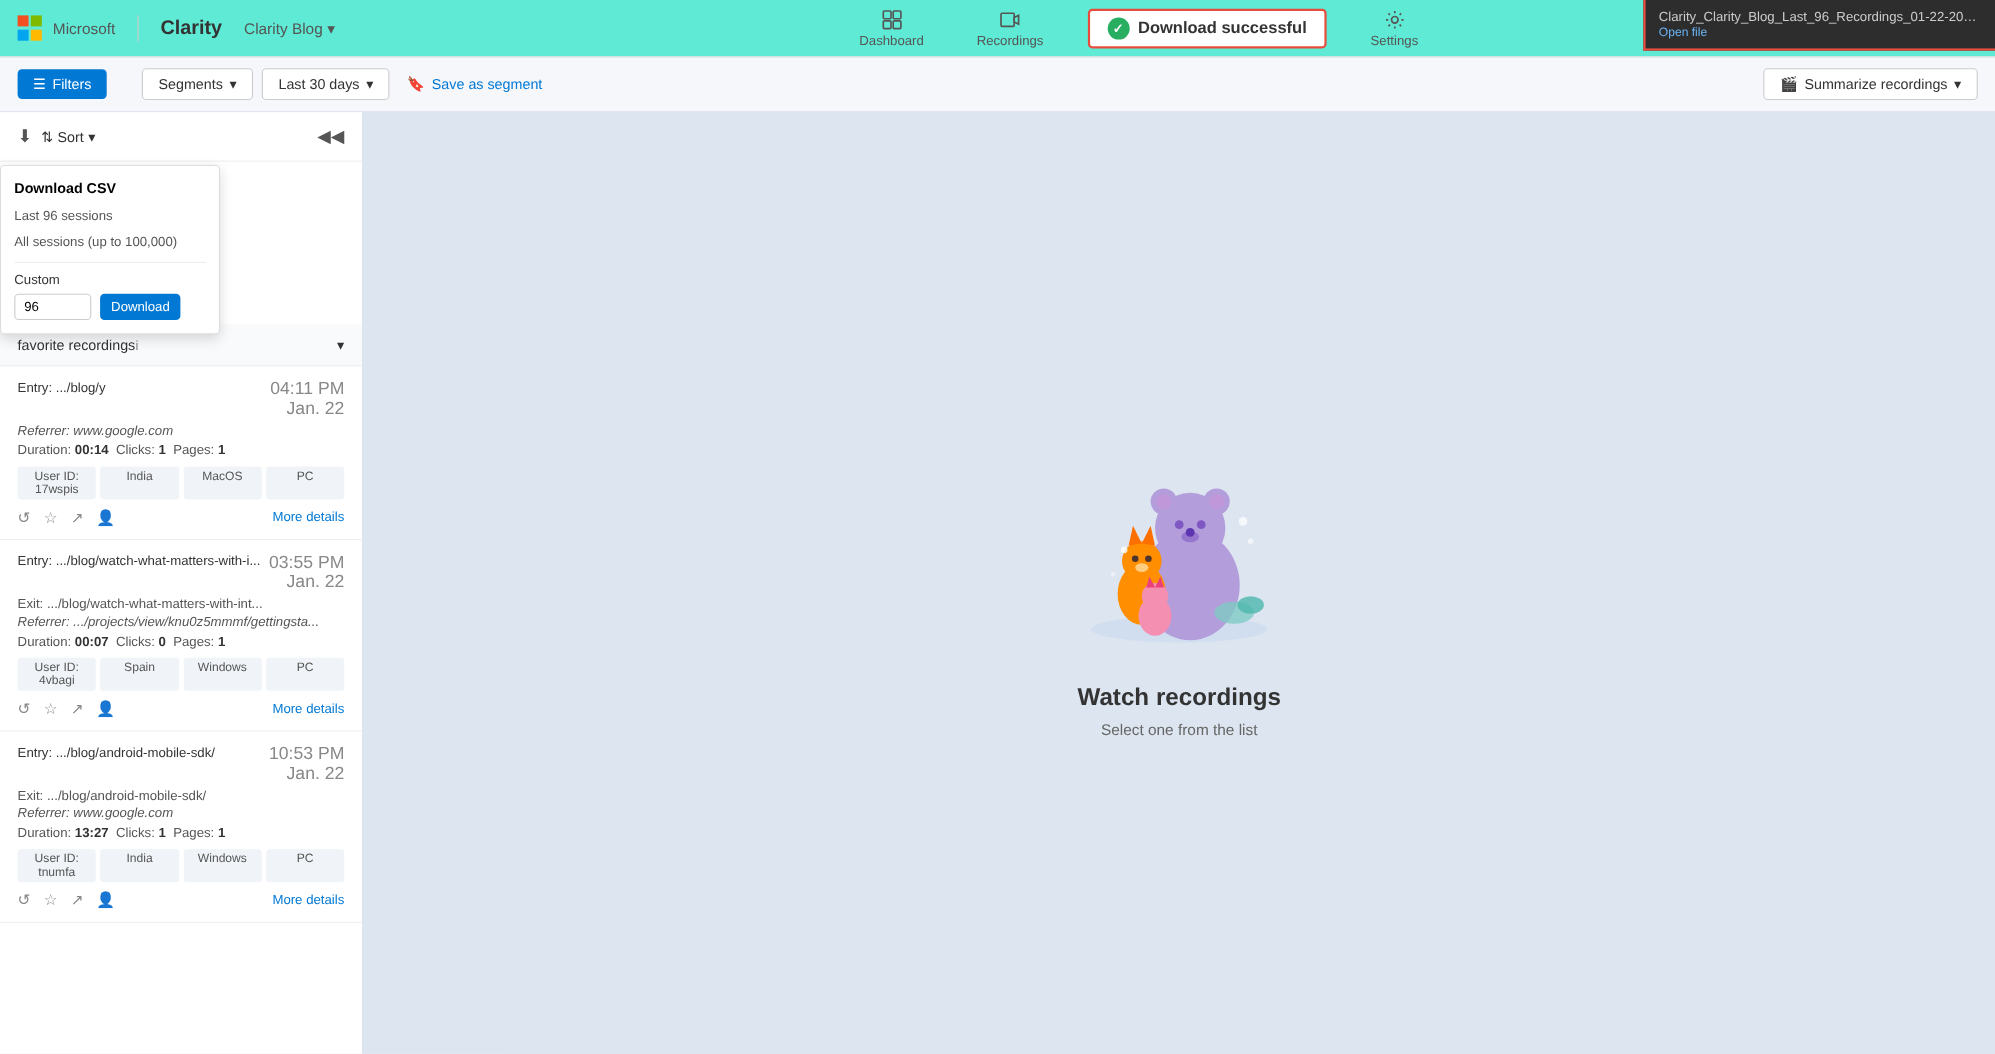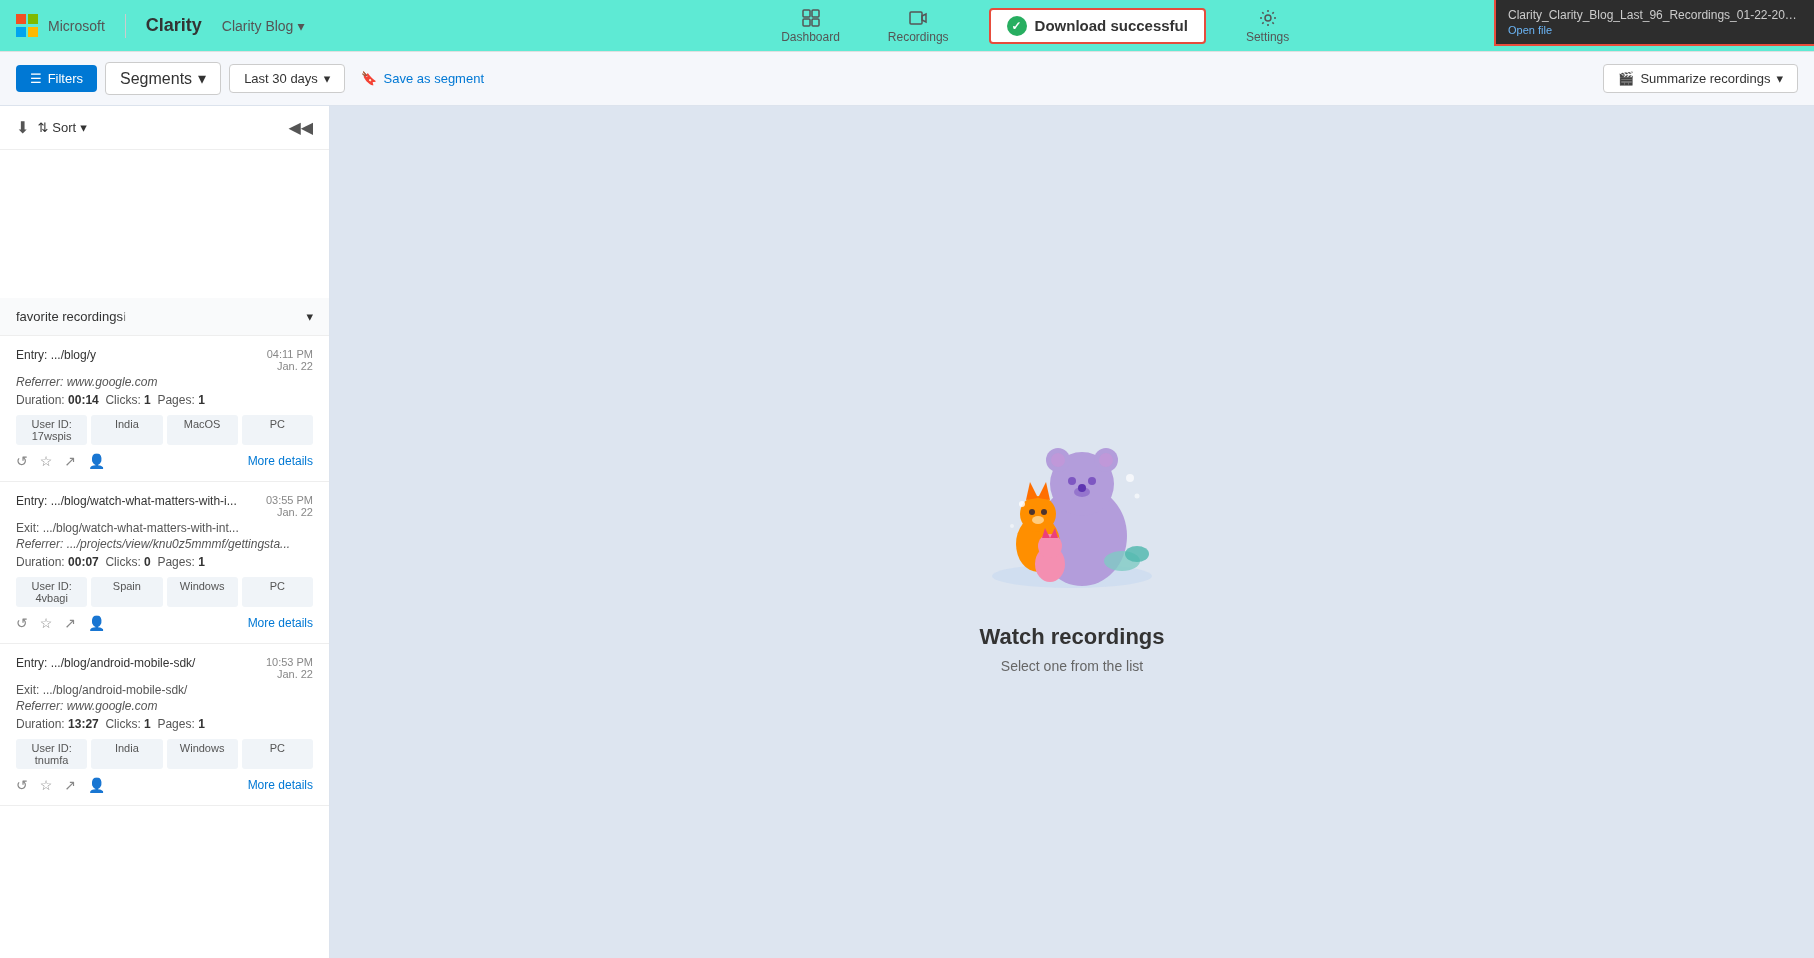--- a/index.html
+++ b/index.html
@@ -103,21 +103,21 @@
     .btn-filter {
       display: flex; align-items: center; gap: 6px;
       background: #0078d4; color: #fff;
       border: none; border-radius: 4px;
       padding: 6px 14px; font-size: 13px; cursor: pointer; font-weight: 500;
     }
     .btn-segment {
       display: flex; align-items: center; gap: 6px;
       background: #fff; color: #333;
       border: 1px solid #ccc; border-radius: 4px;
-      padding: 6px 14px; font-size: 16px; cursor: pointer;
+      padding: 6px 14px; font-size: 13px; cursor: pointer; margin-left: 24px;
     }
     .btn-days {
       display: flex; align-items: center; gap: 6px;
       background: #fff; color: #333;
       border: 1px solid #ccc; border-radius: 4px;
       padding: 6px 14px; font-size: 13px; cursor: pointer;
     }
     .toolbar-save {
       display: flex; align-items: center; gap: 6px;
       margin-left: 8px; font-size: 13px; color: #0078d4; cursor: pointer;
@@ -204,21 +204,21 @@
       border-bottom: 1px solid #eee;
       cursor: pointer;
     }
     .recording-card {
       padding: 12px 16px;
       border-bottom: 1px solid #eee;
       cursor: pointer;
     }
     .rec-top-row { display: flex; justify-content: space-between; align-items: flex-start; margin-bottom: 3px; }
     .rec-entry { font-size: 12px; color: #333; }
-    .rec-time { font-size: 11px; color: #888; text-align: right; }
+    .rec-time { font-size: 16px; color: #888; text-align: right; }
     .rec-exit { font-size: 12px; color: #555; margin-bottom: 2px; }
     .rec-referrer { font-size: 12px; color: #555; margin-bottom: 4px; font-style: italic; }
     .rec-duration { font-size: 12px; color: #555; margin-bottom: 8px; }
     .rec-duration b { color: #333; }
     .rec-tags {
       display: grid; grid-template-columns: 1fr 1fr 1fr 1fr; gap: 4px; margin-bottom: 8px;
     }
     .rec-tag {
       background: #f0f4f8; border-radius: 3px; padding: 3px 8px;
       font-size: 11px; color: #555; text-align: center;
@@ -340,20 +340,31 @@
     <div class="left-panel-top">
       <span class="download-icon-btn">⬇</span>
       <button class="sort-btn">
         <span>⇅</span>
         <span>Sort</span>
         <span>▾</span>
       </button>
       <span class="collapse-btn">◀◀</span>
     </div>
 
+    <div class="download-csv-dropdown">
+      <div class="dropdown-title">Download CSV</div>
+      <div class="dropdown-option">Last 96 sessions</div>
+      <div class="dropdown-option">All sessions (up to 100,000)</div>
+      <hr class="dropdown-divider">
+      <div class="dropdown-custom-label">Custom</div>
+      <div class="dropdown-custom-row">
+        <input type="number" class="custom-input" value="96" style="">
+        <button class="btn-download-csv">Download</button>
+      </div>
+    </div>
 
     <div style="margin-top: 148px;">
       <div class="section-header">
         <span>favorite recordings</span>
         <span style="color:#888;font-size:12px;">ℹ</span>
         <span style="margin-left:auto;">▾</span>
       </div>
     </div>
 
     <div class="recordings-list">

